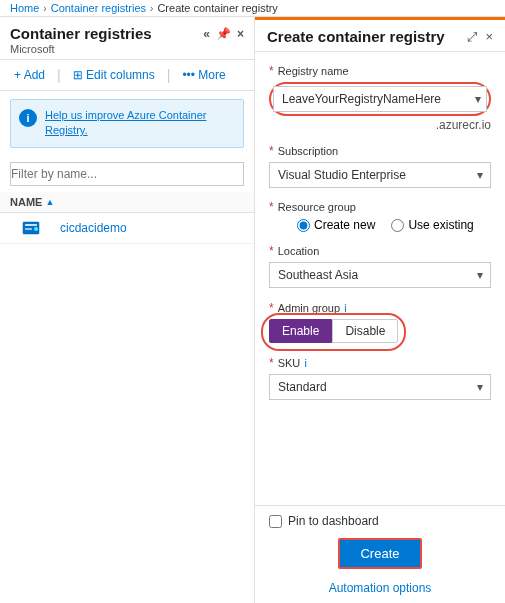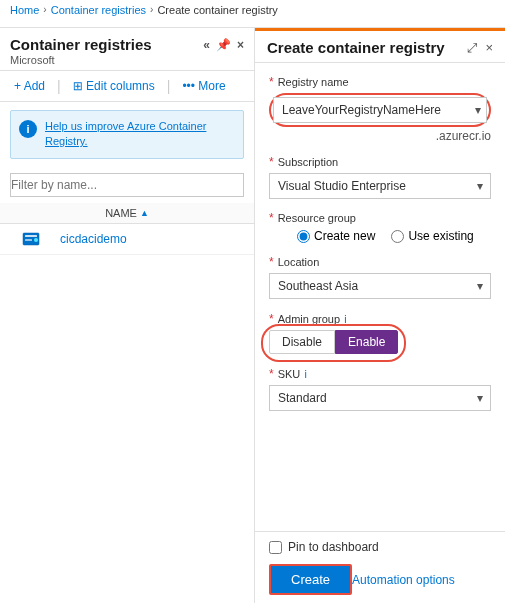--- a/index.html
+++ b/index.html
@@ -13,25 +13,25 @@
       display: flex;
       flex-direction: column;
     }
 
     
     .breadcrumb-bar {
       background: #fff;
       border-bottom: 1px solid #e0e0e0;
       padding: 4px 10px;
       display: flex;
-      align-items: flex-start;
+      align-items: center;
       gap: 4px;
       font-size: 11px;
       color: #0078d4;
-      height: 28px;
+      height: 17px;
     }
     .breadcrumb-bar span.sep {
       color: #666;
       font-size: 10px;
     }
     .breadcrumb-bar a {
       color: #0078d4;
       text-decoration: none;
       cursor: pointer;
     }
@@ -156,22 +156,21 @@
     }
 
     .list-header {
       display: flex;
       align-items: center;
       padding: 4px 10px;
       background: #fafafa;
       border-bottom: 1px solid #e0e0e0;
       font-size: 11px;
       color: #444;
-      font-weight: 400;
-      justify-content: center;
+      font-weight: 700;
     }
     .list-header .sort-icon {
       font-size: 9px;
       color: #0078d4;
       margin-left: 3px;
     }
 
     .list-item {
       display: flex;
       align-items: center;
@@ -337,20 +336,22 @@
       gap: 6px;
       margin-bottom: 10px;
       font-size: 12px;
       color: #333;
     }
     .pin-row input[type="checkbox"] { cursor: pointer; }
 
     .action-row {
       display: flex;
       align-items: center;
+      gap: 12px;
+      flex-direction: column;
     }
     .create-btn {
       background: #0078d4;
       color: #fff;
       border: none;
       padding: 6px 20px;
       font-size: 13px;
       cursor: pointer;
       font-weight: 500;
       border-radius: 2px;
@@ -494,22 +495,22 @@
 
       <div class="form-group" style="position:relative;">
         <div class="form-label">
           <span class="required-star">*</span>
           <span>Admin group</span>
           <span class="info-tip">ℹ</span>
         </div>
         <div style="position: relative; display: inline-block;">
           <div style="position: absolute; top: -6px; left: -8px; right: -8px; bottom: -8px; border: 2px solid #e74c3c; border-radius: 18px; pointer-events: none;"></div>
           <div class="toggle-group">
+            <button class="toggle-btn active">Enable</button>
             <button class="toggle-btn">Disable</button>
-            <button class="toggle-btn active">Enable</button>
           </div>
         </div>
       </div>
 
       <div class="form-group">
         <div class="form-label">
           <span class="required-star">*</span>
           <span>SKU</span>
           <span class="info-tip">ℹ</span>
         </div>

